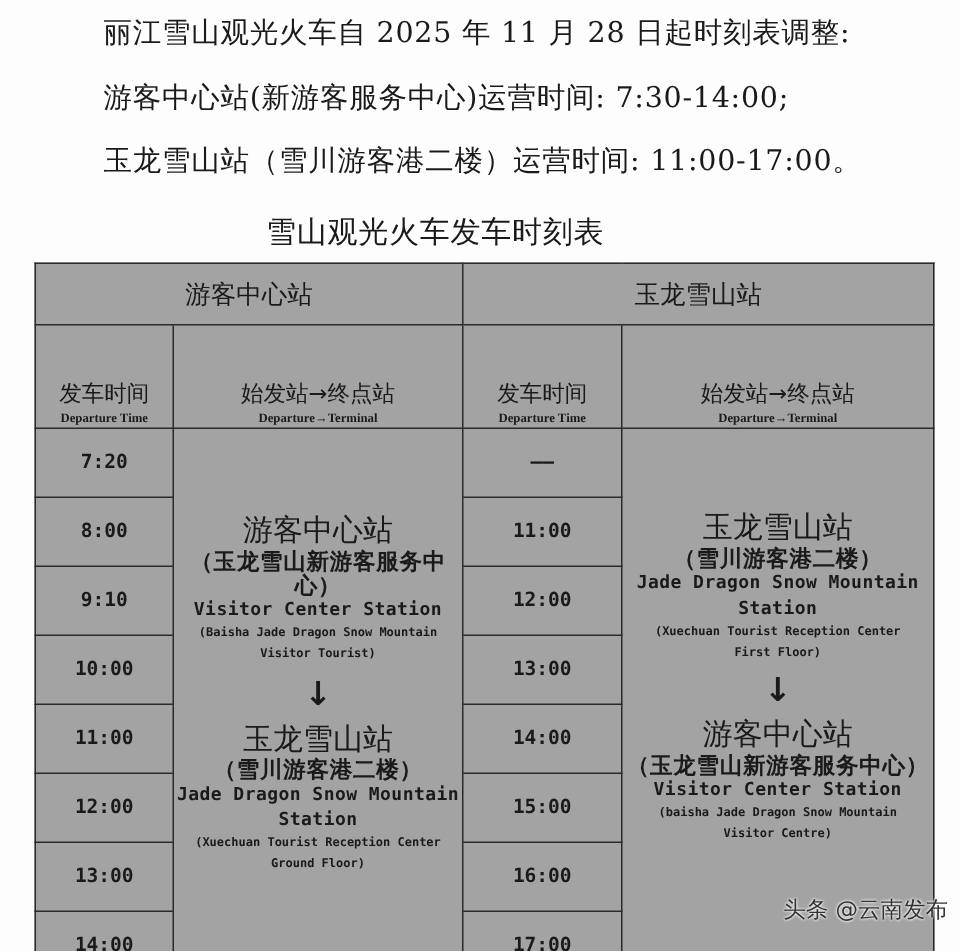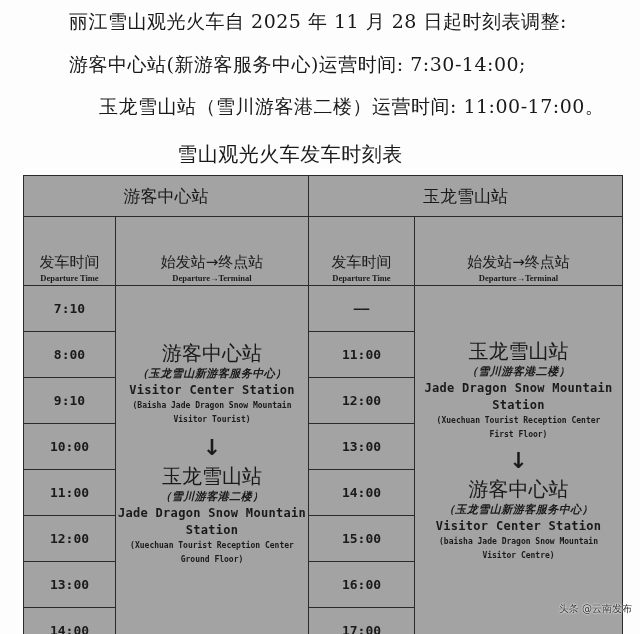--- a/index.html
+++ b/index.html
@@ -18,21 +18,21 @@
     .notice {
       position: absolute;
       left: 69px;
       font-size: 19px;
       letter-spacing: 0.5px;
       white-space: nowrap;
       font-family: "DejaVu Serif", serif;
     }
     .notice.l1 { top: 9px; }
     .notice.l2 { top: 52px; }
-    .notice.l3 { top: 94px; margin-left: 30px; }
+    .notice.l3 { top: 94px; }
 
     .table-title {
       position: absolute;
       top: 141px;
       left: 0;
       width: 580px;
       text-align: center;
       font-size: 20px;
       font-family: "DejaVu Sans", sans-serif;
       letter-spacing: 0.5px;
@@ -84,26 +84,25 @@
     .route-cell {
       vertical-align: top !important;
       position: relative;
     }
     .stn-zh {
       font-size: 20px;
       font-family: "DejaVu Sans", sans-serif;
       line-height: 26px;
     }
     .stn-sub {
-      font-size: 11px;
+      font-size: 15px;
       font-family: "DejaVu Sans", sans-serif;
       font-weight: bold;
       line-height: 16px;
       letter-spacing: 0.5px;
-      font-style: italic;
     }
     .stn-en {
       font-size: 12px;
       font-family: "DejaVu Sans Mono", monospace;
       font-weight: bold;
       line-height: 17px;
       letter-spacing: 0.3px;
     }
     .stn-en-sub {
       font-size: 8px;
@@ -114,21 +113,21 @@
     .arrow {
       font-size: 22px;
       line-height: 26px;
       font-family: "DejaVu Sans", sans-serif;
       font-weight: bold;
     }
     .watermark {
       position: absolute;
       right: 8px;
       bottom: 18px;
-      font-size: 10px;
+      font-size: 15px;
       font-family: "DejaVu Sans", sans-serif;
       color: #333;
       text-shadow: 0 0 2px #fff, 0 0 2px #fff;
       white-space: nowrap;
     }
   </style>
 </head>
 <body>
 
 <div class="notice l1">丽江雪山观光火车自 2025 年 11 月 28 日起时刻表调整:</div>
@@ -161,21 +160,21 @@
     <td class="col-head">
       <span class="zh">发车时间</span>
       <span class="en">Departure Time</span>
     </td>
     <td class="col-head">
       <span class="zh">始发站→终点站</span>
       <span class="en">Departure→Terminal</span>
     </td>
   </tr>
   <tr>
-    <td class="time-cell">7:10</td>
+    <td class="time-cell">7:20</td>
     <td rowspan="8" class="route-cell">
       <div style="padding-top:54px;">
         <div class="stn-zh">游客中心站</div>
         <div class="stn-sub">（玉龙雪山新游客服务中心）</div>
         <div class="stn-en">Visitor Center Station</div>
         <div class="stn-en-sub">(Baisha Jade Dragon Snow Mountain</div>
         <div class="stn-en-sub">Visitor Tourist)</div>
         <div class="arrow" style="margin-top:8px;">↓</div>
         <div class="stn-zh" style="margin-top:2px;">玉龙雪山站</div>
         <div class="stn-sub">（雪川游客港二楼）</div>

